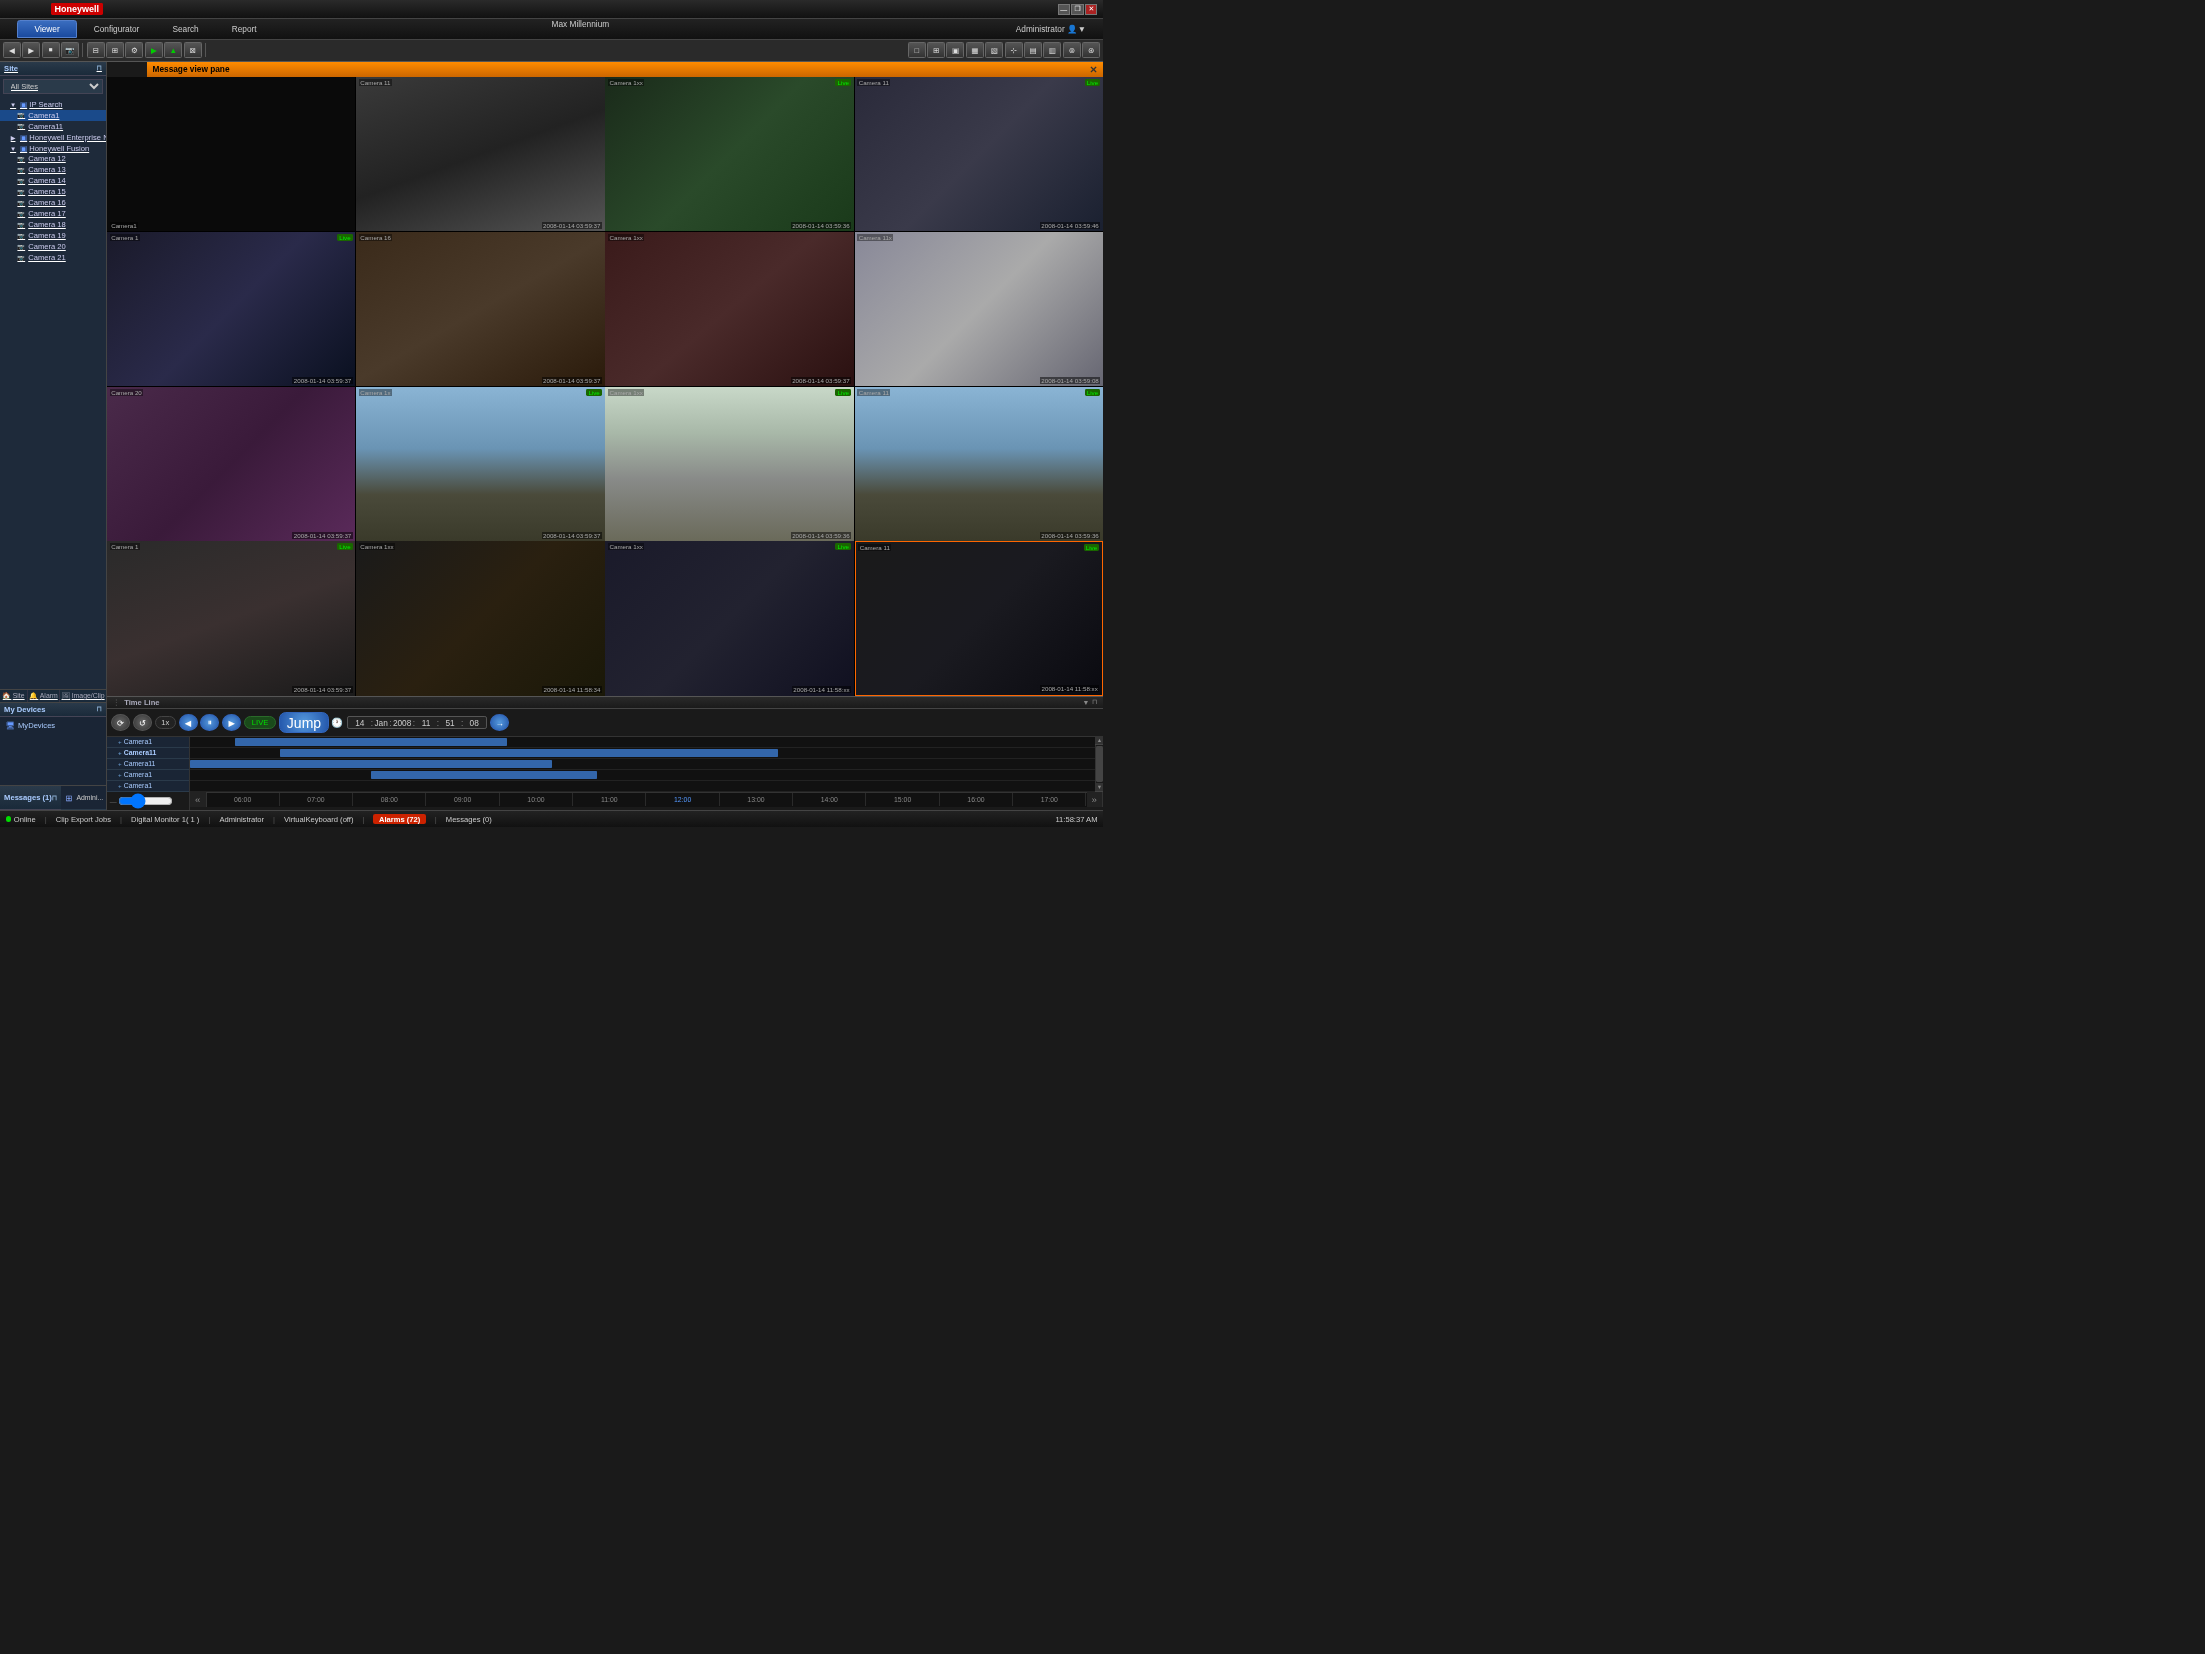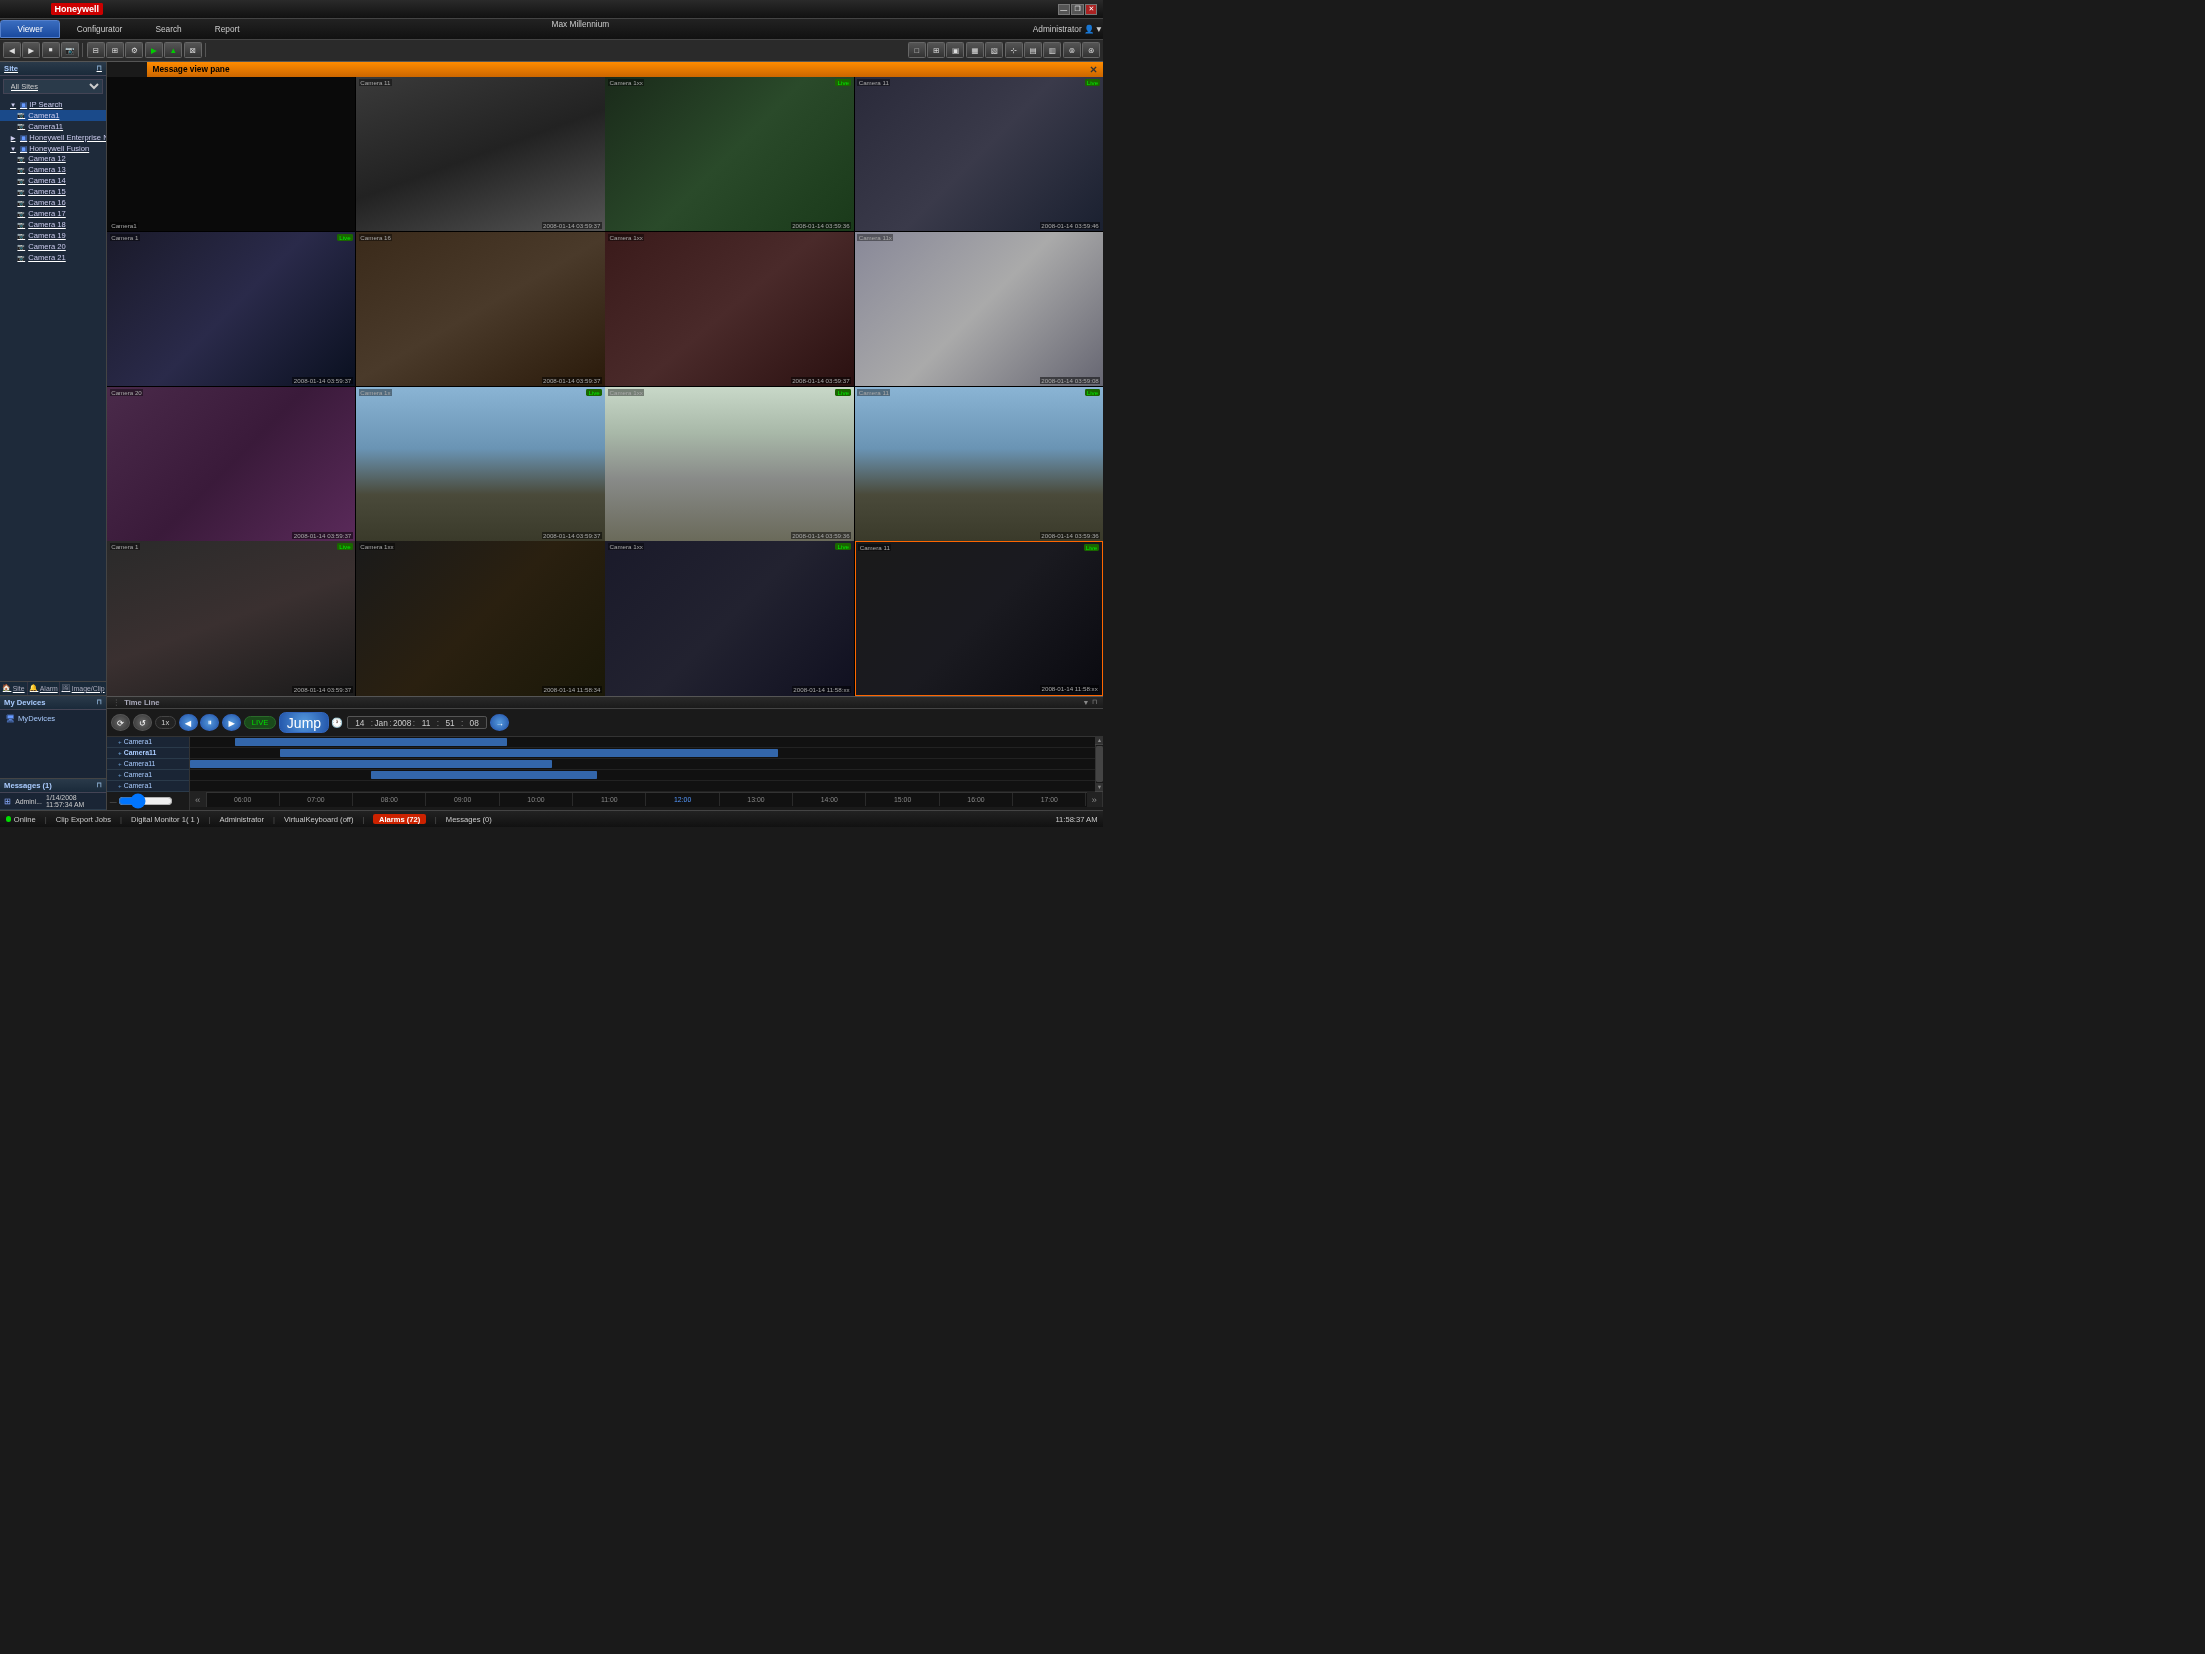--- a/index.html
+++ b/index.html
@@ -59,21 +59,21 @@
       justify-content: center;
     }
     .title-btn.close { background: #aa2222; }
 
     
     .nav-bar {
       display: flex;
       align-items: center;
       background: linear-gradient(to bottom, #222, #111);
       height: 20.7px;
-      padding: 0 0;
+      padding: 0 17px;
       border-bottom: 0.7px solid #444;
     }
     .nav-tab {
       padding: 2.8px 16.5px;
       font-size: 8.3px;
       cursor: pointer;
       border-radius: 2.8px 2.8px 0 0;
       color: #ccc;
     }
     .nav-tab.active {
@@ -247,21 +247,21 @@
       font-size: 7.6px;
       color: #aaccff;
       cursor: pointer;
     }
 
     
     .messages-panel {
       border-top: 0.7px solid #444;
       max-height: 83px;
       display: flex;
-      flex-direction: column;
+      flex-direction: row;
     }
     .messages-content {
       flex: 1;
       background: #1a2535;
       overflow: auto;
     }
     .message-row {
       display: flex;
       align-items: center;
       gap: 4.1px;

